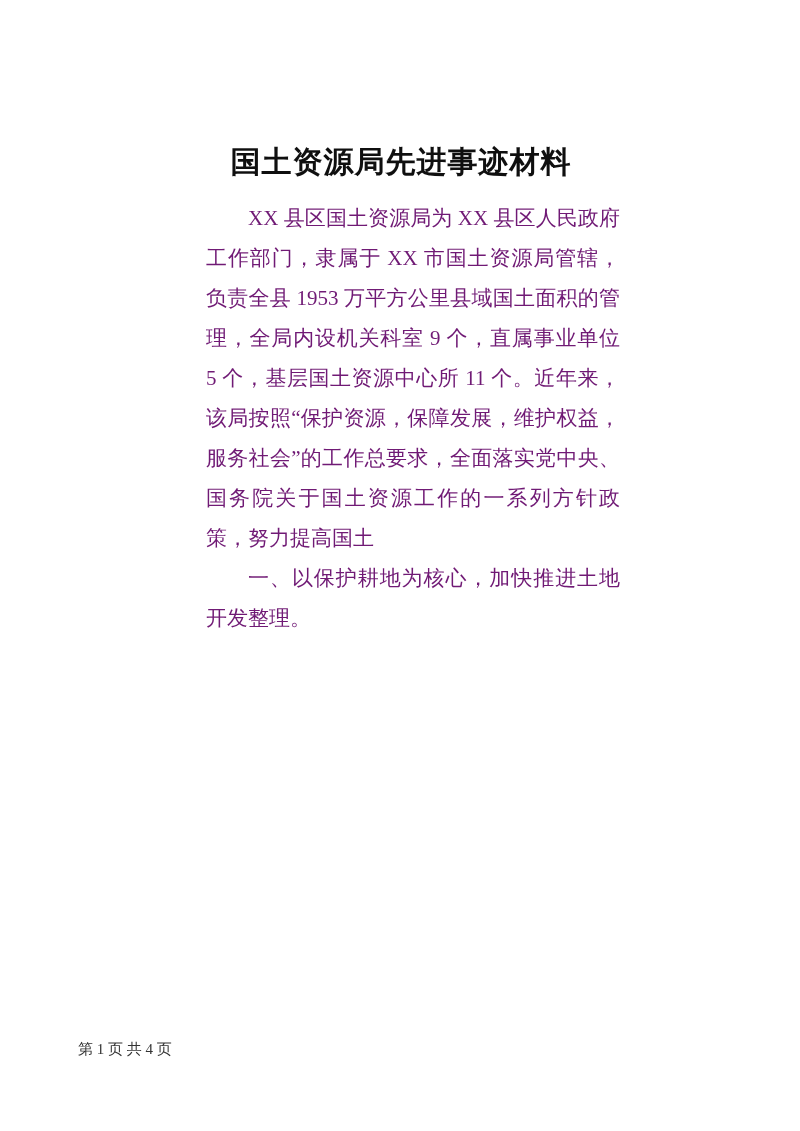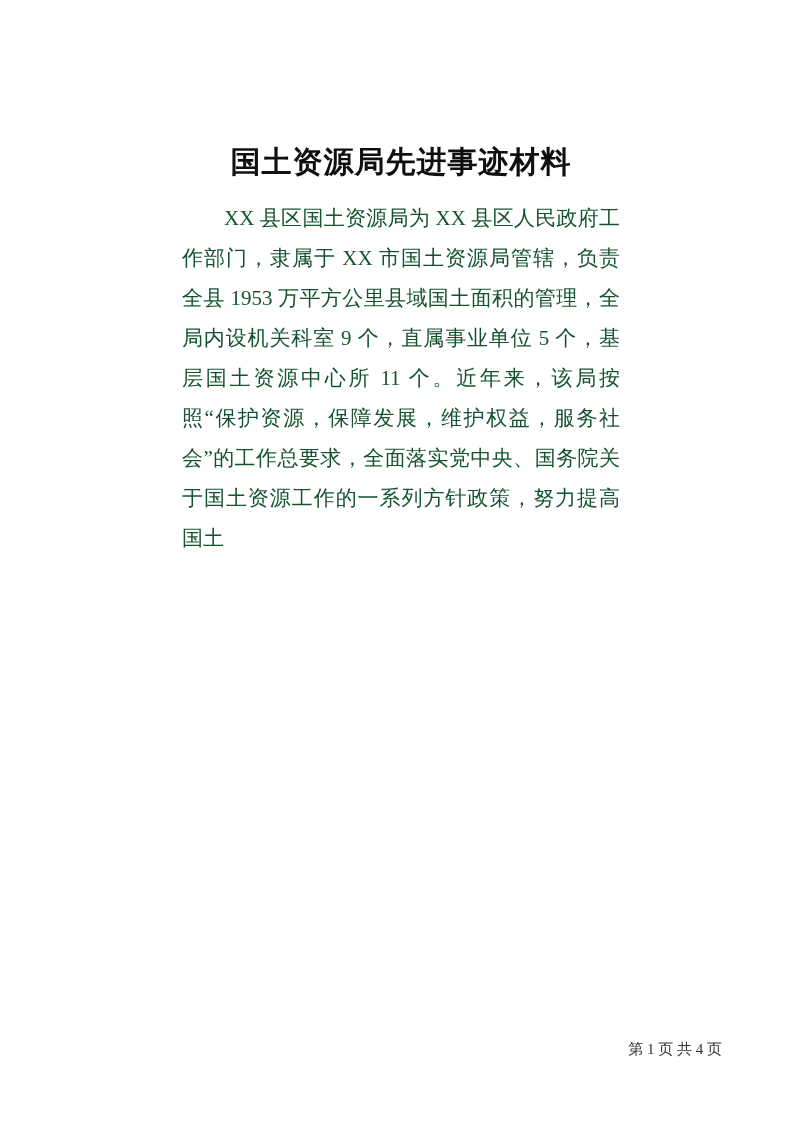--- a/index.html
+++ b/index.html
@@ -27,44 +27,46 @@
     text-align: center;
     color: #0f0f0f;
     letter-spacing: 1px;
   }
   .doc-body {
     margin-top: 14px;
     font-size: 21px;
     line-height: 40px;
     text-align: justify;
     text-justify: inter-character;
-    color: #14532d;
+    color: #701a75;
+    margin-left: 24px;
   }
   .doc-body p {
     margin: 0;
     padding: 0;
     text-indent: 2em;
   }
   .page-footer {
     position: absolute;
     left: 0;
     right: 0;
     top: 1038px;
-    text-align: right;
+    text-align: left;
     font-size: 15px;
     line-height: 22px;
     color: #333333;
   }
 </style>
 </head>
 <body>
 
 <div class="page">
   <h1 class="doc-title">国土资源局先进事迹材料</h1>
 
   <div class="doc-body">
     <p>XX 县区国土资源局为 XX 县区人民政府工作部门，隶属于 XX 市国土资源局管辖，负责全县 1953 万平方公里县域国土面积的管理，全局内设机关科室 9 个，直属事业单位 5 个，基层国土资源中心所 11 个。近年来，该局按照“保护资源，保障发展，维护权益，服务社会”的工作总要求，全面落实党中央、国务院关于国土资源工作的一系列方针政策，努力提高国土</p>
+    <p>一、以保护耕地为核心，加快推进土地开发整理。</p>
   </div>
 
   <div class="page-footer">
     <span>第 1 页 共 4 页</span>
   </div>
 </div>
 
 </body></html>

